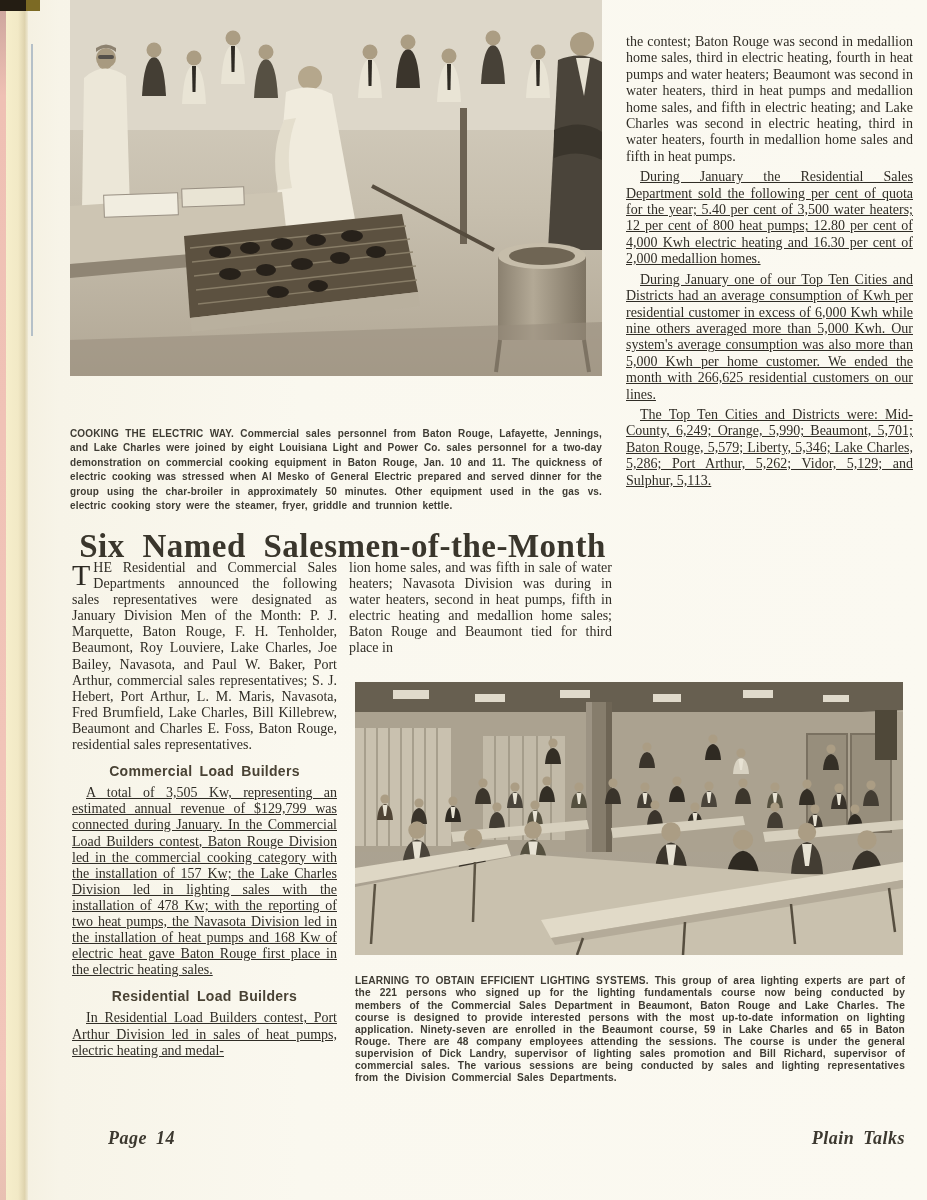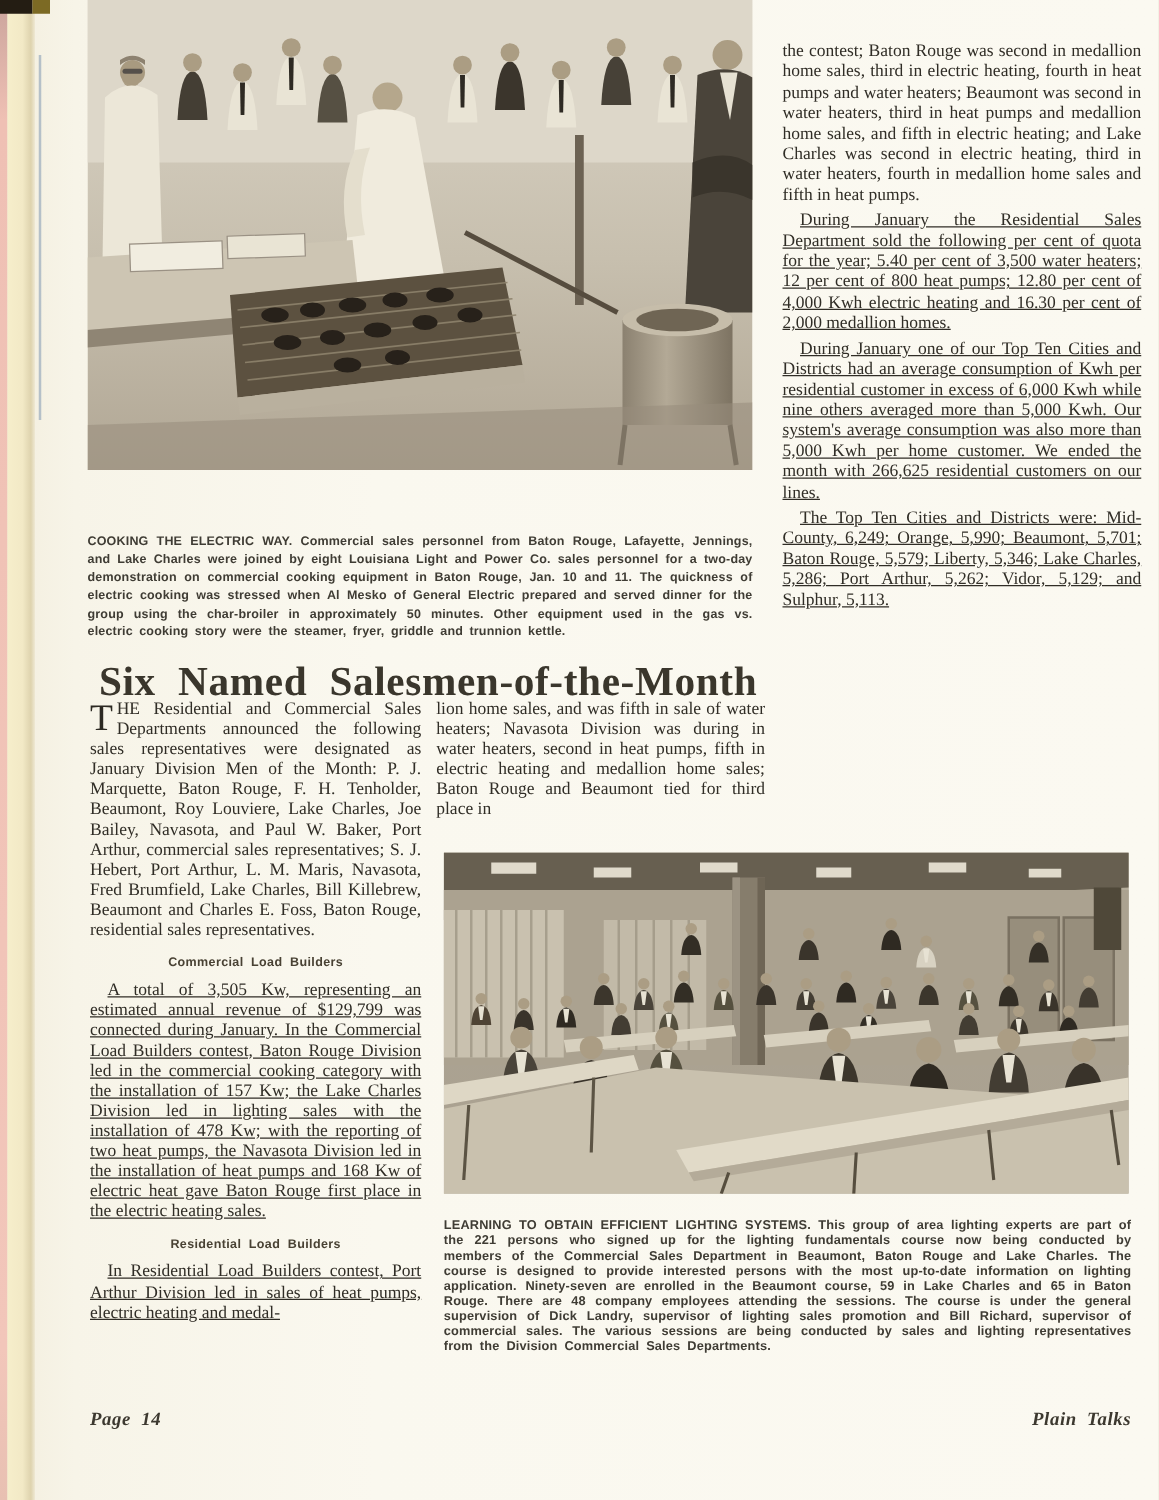--- a/index.html
+++ b/index.html
@@ -28,29 +28,29 @@
     font-size:33px;line-height:40px;color:#3a362c;word-spacing:9px;letter-spacing:.5px;text-align:center;
   }
   .col{position:absolute;font-size:14px;line-height:16.1px;text-align:justify;color:#302d26;}
   .col p{margin:0;}
   .col p.ind{text-indent:14px;text-decoration:underline;}
   .col p + p{margin-top:4px;}
   .col-left{left:72px;top:560px;width:265px;}
   .col-mid{left:349px;top:560px;width:263px;}
   .col-right{left:626px;top:34px;width:287px;line-height:16.4px;}
   .sec-head{
-    font-family:"Liberation Sans",sans-serif;font-weight:700;font-size:10px;
+    font-family:"Liberation Sans",sans-serif;font-weight:700;font-size:14px;
     color:#494234;text-align:center;letter-spacing:.3px;word-spacing:3px;
     margin:10px 0 6px 0 !important;
   }
   .sec-head-left{text-align:left;text-indent:10px;font-size:15px;margin:14px 0 8px 0 !important;}
   .dropcap{float:left;font-size:30px;line-height:26px;padding:2px 3px 0 0;color:#2c2922;}
   .footer-item{
-    position:absolute;top:1128px;font-size:15px;font-weight:700;font-style:italic;
-    color:#3c382f;font-family:"Liberation Serif",serif;letter-spacing:.5px;word-spacing:4px;
+    position:absolute;top:1128px;font-size:18px;font-weight:700;font-style:italic;
+    color:#3c382f;font-family:"Liberation Serif",serif;letter-spacing:.5px;word-spacing:4px;margin-left:36px;
   }
   .footer-left{left:72px;}
   .footer-right{right:22px;}
 </style>
 </head>
 <body>
 
 <div id="page">
 
   <div class="edge-pink"></div>

